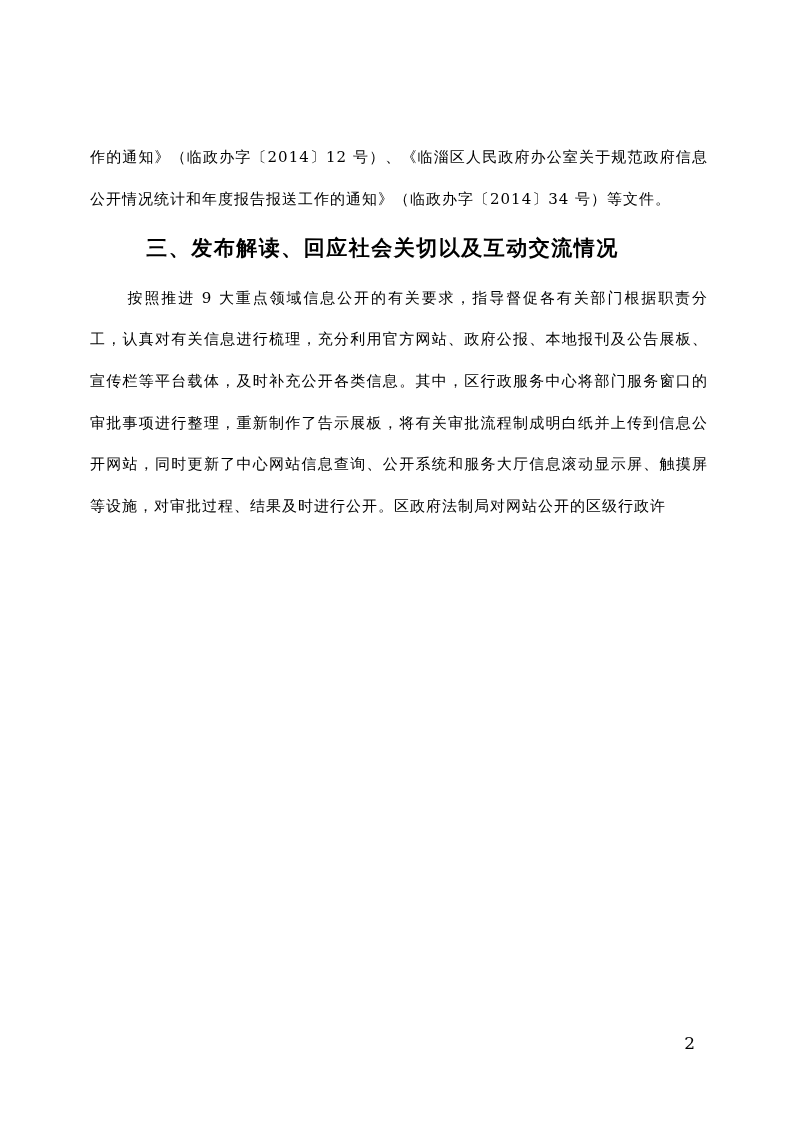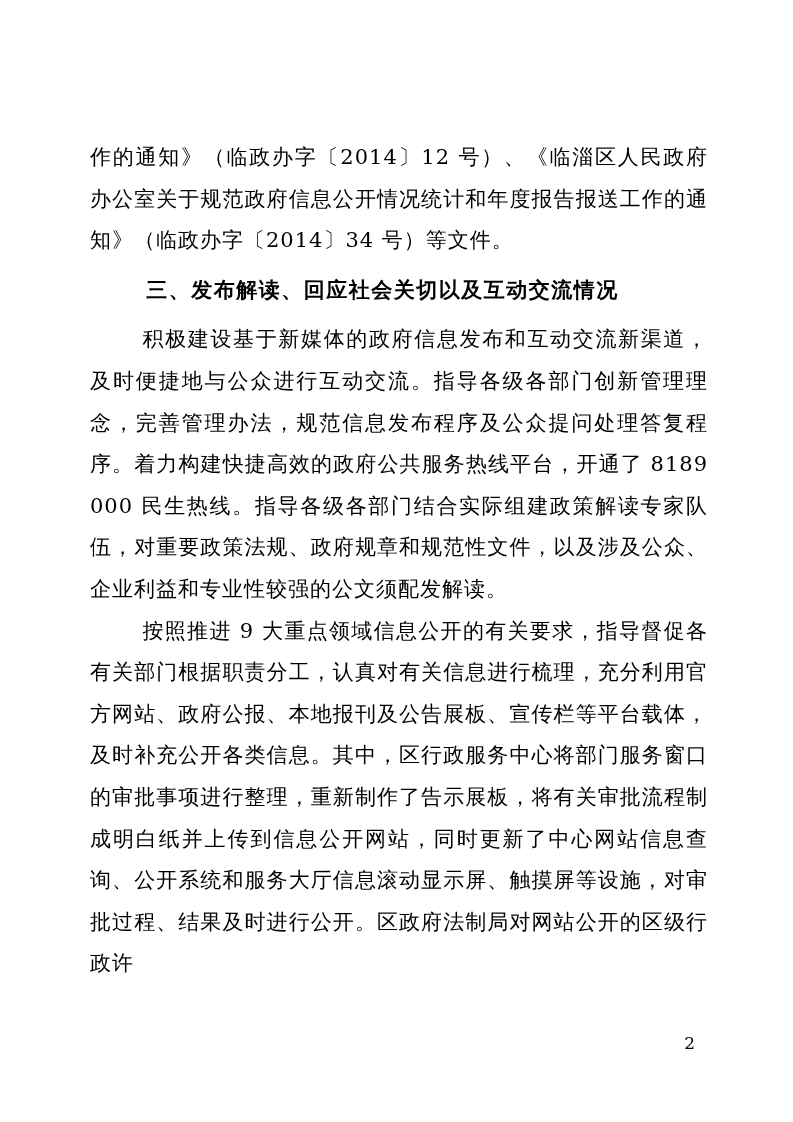--- a/index.html
+++ b/index.html
@@ -17,21 +17,21 @@
     overflow: hidden;
   }
   .content {
     position: absolute;
     left: 90px;
     top: 137px;
     width: 618px;
   }
   .body-para {
     margin: 0;
-    font-size: 21px;
+    font-size: 15px;
     line-height: 41.6px;
     letter-spacing: 1px;
     text-align: justify;
     word-break: break-all;
     color: #000000;
   }
   .body-para.first-indent {
     text-indent: 2.5em;
   }
   .section-heading {
@@ -55,17 +55,16 @@
     color: #000000;
   }
 </style>
 </head>
 <body>
 
 <div class="page">
   <div class="content">
     <p class="body-para">作的通知》（临政办字〔2014〕12 号）、《临淄区人民政府办公室关于规范政府信息公开情况统计和年度报告报送工作的通知》（临政办字〔2014〕34 号）等文件。</p>
     <h2 class="section-heading">三、发布解读、回应社会关切以及互动交流情况</h2>
-    <p class="body-para first-indent">积极建设基于新媒体的政府信息发布和互动交流新渠道，及时便捷地与公众进行互动交流。指导各级各部门创新管理理念，完善管理办法，规范信息发布程序及公众提问处理答复程序。着力构建快捷高效的政府公共服务热线平台，开通了 8189000 民生热线。指导各级各部门结合实际组建政策解读专家队伍，对重要政策法规、政府规章和规范性文件，以及涉及公众、企业利益和专业性较强的公文须配发解读。</p>
     <p class="body-para first-indent">按照推进 9 大重点领域信息公开的有关要求，指导督促各有关部门根据职责分工，认真对有关信息进行梳理，充分利用官方网站、政府公报、本地报刊及公告展板、宣传栏等平台载体，及时补充公开各类信息。其中，区行政服务中心将部门服务窗口的审批事项进行整理，重新制作了告示展板，将有关审批流程制成明白纸并上传到信息公开网站，同时更新了中心网站信息查询、公开系统和服务大厅信息滚动显示屏、触摸屏等设施，对审批过程、结果及时进行公开。区政府法制局对网站公开的区级行政许</p>
   </div>
   <div class="page-footer">2</div>
 </div>
 
 </body></html>

